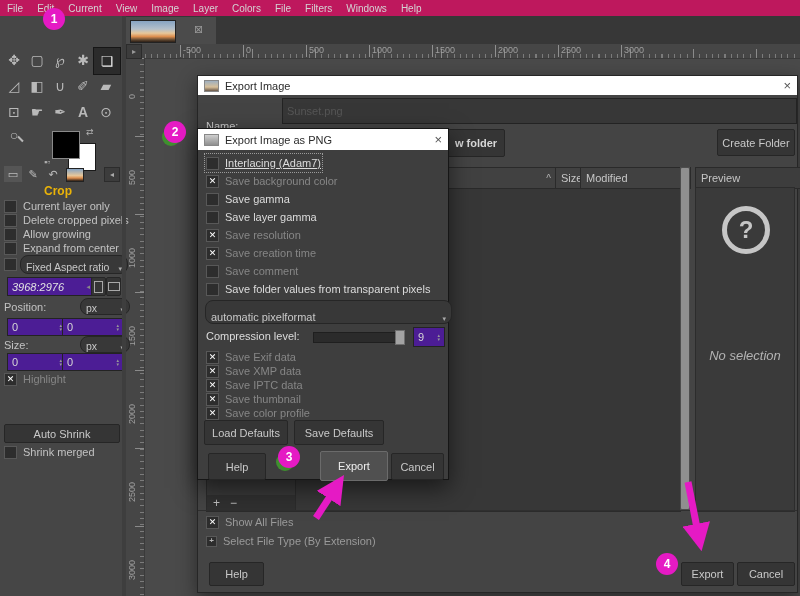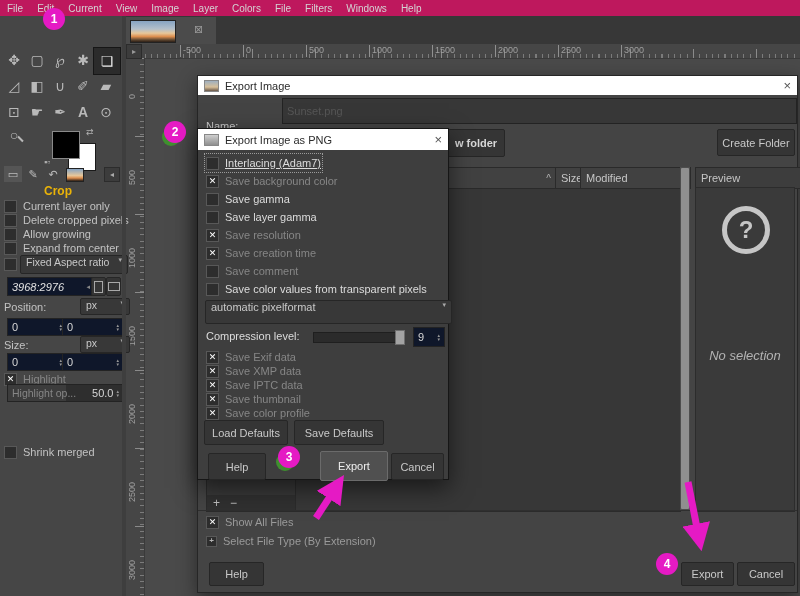--- a/index.html
+++ b/index.html
@@ -40,23 +40,23 @@
   #minibw{position:absolute;left:-6px;top:28px;font-size:9px;color:#b0b0b0;}
   .docktabicon{position:absolute;width:18px;height:16px;display:flex;align-items:center;justify-content:center;font-size:11px;color:#bdbdbd;}
   .dti-active{background:#555;}
   #dockthumb{left:66px;top:152px;width:16px;height:12px;border:1px solid #222;
          background:linear-gradient(to bottom,#86a3c2 0%,#e7c79a 55%,#dd8f4f 75%,#2e2017 100%);}
   #panelmenubtn{left:104px;top:151px;width:14px;height:13px;background:#3c3c3c;border:1px solid #2c2c2c;color:#aaa;font-size:8px;display:flex;align-items:center;justify-content:center;}
   #croptitle{left:4px;top:168px;font-size:12px;font-weight:bold;color:#eab308;margin-left:40px;}
   .optrow{position:absolute;left:4px;height:14px;display:flex;align-items:center;font-size:11px;color:#c2c2c2;gap:6px;white-space:nowrap;}
   .cb{width:11px;height:11px;background:#2d2d2d;border:1px solid #585858;display:inline-flex;align-items:center;justify-content:center;flex:none;}
   .cb i{font-style:normal;font-size:9px;line-height:1;color:#fff;font-weight:bold;}
-  .dd{background:#383838;border:1px solid #262626;border-radius:2px;color:#c8c8c8;font-size:10.5px;display:flex;align-items:flex-start;padding:0 5px;}
+  .dd{background:#383838;border:1px solid #262626;border-radius:8px;color:#c8c8c8;font-size:10.5px;display:flex;align-items:flex-end;padding:0 5px;}
   .dd .chev{margin-left:auto;font-size:7px;color:#aaa;}
-  .entry{background:#0f172a;border:1px solid #232323;color:#d6d6d6;font-size:11px;display:flex;align-items:center;padding:0 4px;}
+  .entry{background:#4c1d95;border:1px solid #232323;color:#d6d6d6;font-size:11px;display:flex;align-items:center;padding:0 4px;}
   .spincol{margin-left:auto;display:flex;flex-direction:column;line-height:4px;font-size:5px;color:#999;}
   .btn{background:#353535;border:1px solid #262626;border-radius:2px;color:#c9c9c9;font-size:11px;display:flex;align-items:center;justify-content:center;cursor:default;}
   .dim{color:#868686;}
   
   .tbar{background:#fff;display:flex;align-items:center;padding:0 6px;font-size:11px;color:#2b2b2b;gap:6px;}
   .tbar .x{margin-left:auto;color:#555;font-size:13px;line-height:1;}
   #exportdlg{left:197px;top:75px;width:599px;height:516px;background:#444;border:1px solid #262626;z-index:10;box-shadow:0 6px 18px rgba(0,0,0,.45);}
   #pngdlg{left:197px;top:128px;width:250px;height:350px;background:#3e3e3e;border:1px solid #161616;z-index:20;box-shadow:0 8px 22px rgba(0,0,0,.55);}
   .winicon{width:13px;height:10px;border:1px solid #888;flex:none;
         background:linear-gradient(to bottom,#9fb0c0 0%,#d8c09a 60%,#6a584a 100%);}
@@ -245,30 +245,25 @@
           <span>▾</span>
         </span>
     </div>
 
     <div class="optrow" style="top:356px">
       <span class="cb">
           <i>✕</i>
         </span>
       <span class="dim">Highlight</span>
     </div>
-    <div class="entry abs" style="left:7px;top:368px;width:107px;height:16px;background:linear-gradient(to right,#3c3c3c 50%,#2e2e2e 50%)">
-      <span class="dim" style="font-size:10.5px">Highlight op...</span>
-      <span style="margin-left:auto">50.0</span>
-      <span class="spincol" style="margin-left:3px">
-          <span>▴</span>
-          <span>▾</span>
-        </span>
-    </div>
-
-
+
+
+    <div class="btn abs" style="left:4px;top:408px;width:114px;height:17px">
+        <span>Auto Shrink</span>
+      </div>
 
     <div class="optrow" style="top:429px">
       <span class="cb">
           <i></i>
         </span>
       <span>Shrink merged</span>
     </div>
   </div>
   <div id="dockedge" class="abs"></div>
 
@@ -392,21 +387,21 @@
     <div class="pngrow dim" style="top:134px">
       <span class="cb">
           <i></i>
         </span>
       <span>Save comment</span>
     </div>
     <div class="pngrow bright" style="top:152px">
       <span class="cb">
           <i></i>
         </span>
-      <span>Save color values from transparent pixels</span>
+      <span>Save folder values from transparent pixels</span>
     </div>
 
     <div class="dd abs" style="left:7px;top:171px;width:235px;height:22px;font-size:11px">
       <span>automatic pixelformat</span>
         <span class="chev">▾</span>
     </div>
 
     <div class="pngrow bright" style="top:199px">
       <span>Compression level:</span>
     </div>

